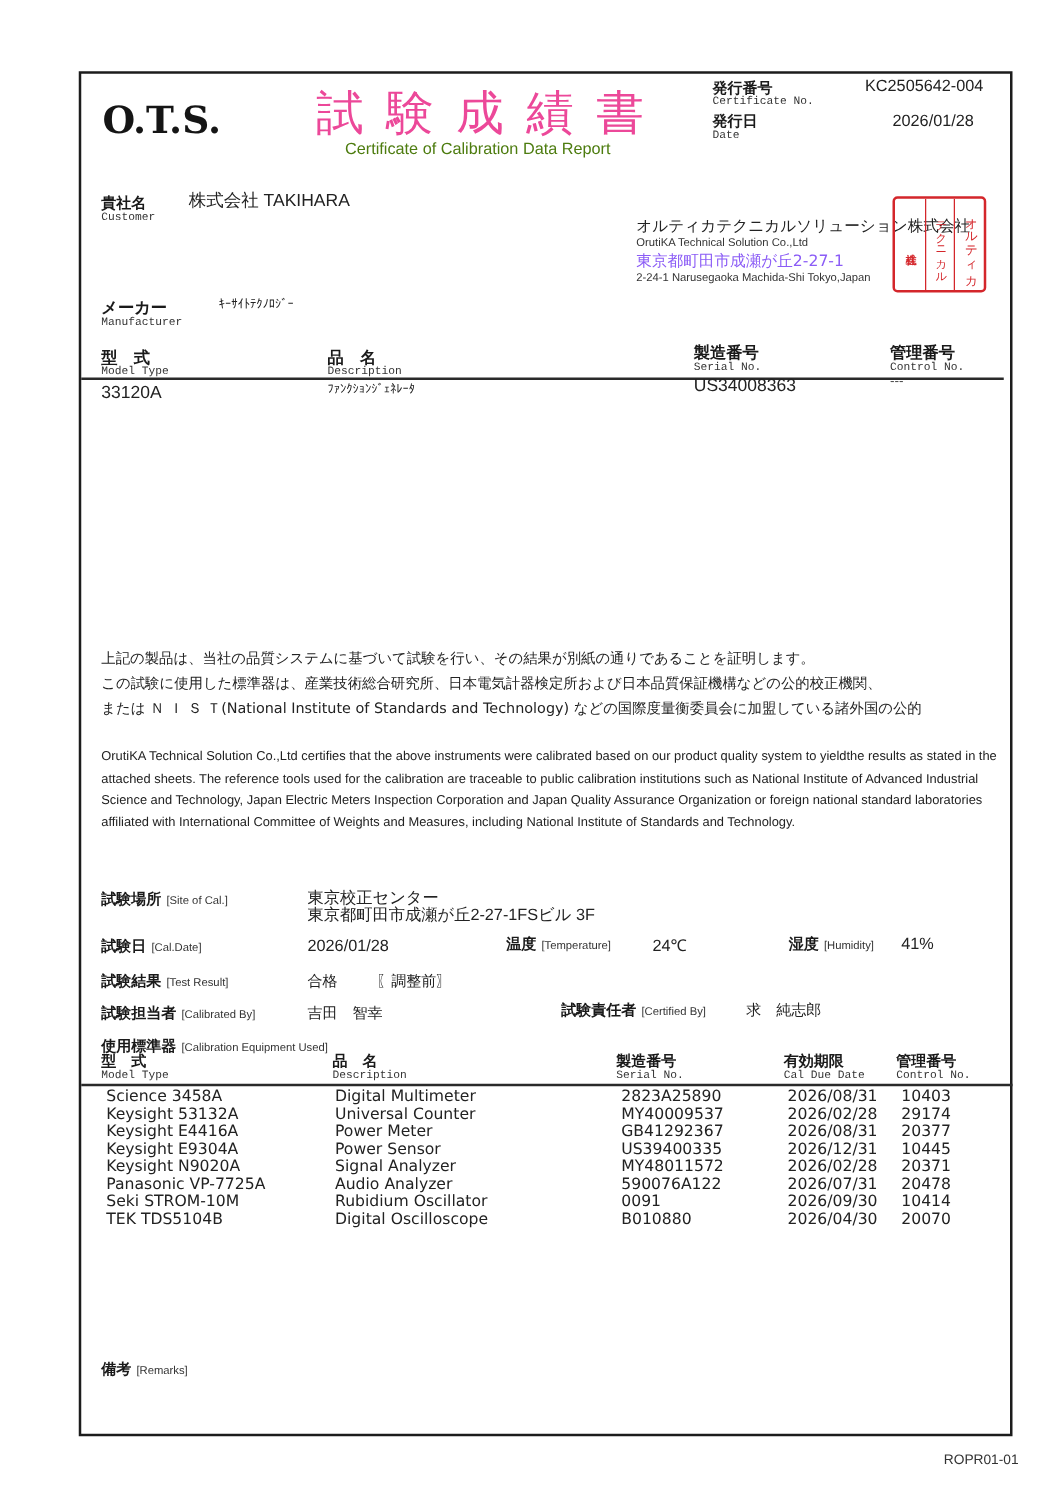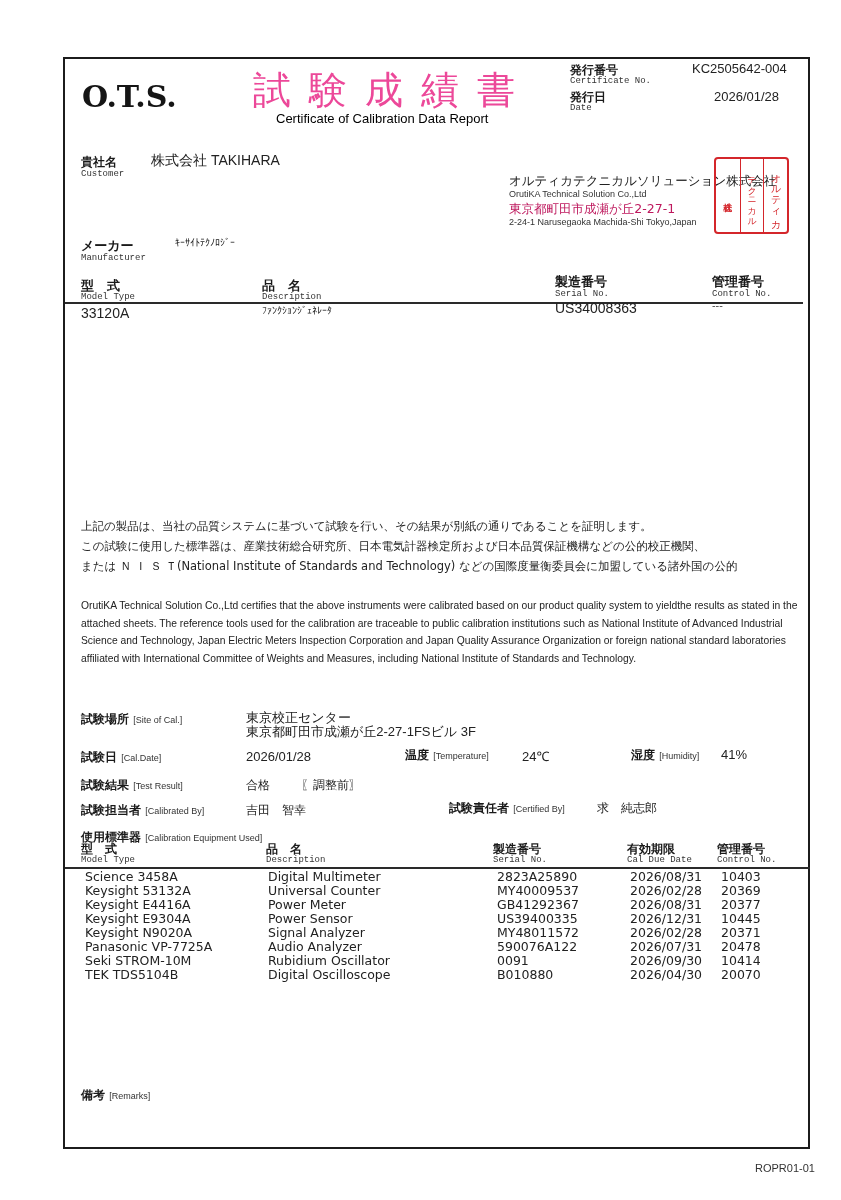--- a/index.html
+++ b/index.html
@@ -8,21 +8,21 @@
     font-family: "DejaVu Sans", "Liberation Sans", sans-serif; color: #1a1a1a;
     overflow: hidden;
   }
   .frame {
     position: absolute; left: 63px; top: 57px; width: 743px; height: 1088px;
     border: 2px solid #1c1c1c; box-sizing: content-box;
   }
   .abs { position: absolute; white-space: nowrap; }
   .logo { left: 17px; top: 20px; font-family: "DejaVu Serif", "Liberation Serif", serif; font-weight: bold; font-size: 30px; letter-spacing: 0px; color: #151515; }
   .title-jp { left: 188px; top: 6px; font-size: 38px; letter-spacing: 18px; color: #ec4899; }
-  .title-en { left: 211px; top: 52px; font-size: 13px; color: #000000; font-family: "Liberation Sans", sans-serif; }
+  .title-en { left: 211px; top: 52px; font-size: 13px; color: #4d7c0f; font-family: "Liberation Sans", sans-serif; }
   .lbl-jp-b { font-size: 12px; font-weight: bold; color: #1a1a1a; }
   .lbl-en-s { font-size: 9px; color: #333; font-family: Liberation Mono, monospace; }
   .val { font-size: 13px; color: #222; font-family: "Liberation Sans", sans-serif; }
   .val-lg { font-size: 14px; color: #222; font-family: "Liberation Sans", sans-serif; }
   .hline { position: absolute; height: 2px; background: #2a2a2a; }
   .para-jp { left: 16px; width: 720px; font-size: 11.5px; line-height: 20px; color: #222; white-space: normal; }
   .para-en { left: 16px; width: 722px; font-size: 10.3px; line-height: 17.5px; color: #222; white-space: normal; font-family: "Liberation Sans", sans-serif; }
   .info-lbl { font-size: 12px; font-weight: bold; color: #1a1a1a; }
   .info-lbl .en { font-size: 9px; font-weight: normal; font-family: "Liberation Sans", sans-serif; color: #333; }
   .eq-row { font-size: 12.5px; line-height: 14px; color: #222; font-family: "DejaVu Sans", sans-serif; }
@@ -51,21 +51,21 @@
   <div class="abs lbl-jp-b" style="left:505px; top:30px;">発行日</div>
   <div class="abs lbl-en-s" style="left:505px; top:44px;">Date</div>
   <div class="abs val" style="left:649px; top:30px;">2026/01/28</div>
 
   <div class="abs lbl-jp-b" style="left:16px; top:95px;">貴社名</div>
   <div class="abs lbl-en-s" style="left:16px; top:110px;">Customer</div>
   <div class="abs val-lg" style="left:86px; top:93px;">株式会社 TAKIHARA</div>
 
   <div class="abs" style="left:444px; top:114px; font-size:12.5px; color:#222;">オルティカテクニカルソリューション株式会社</div>
   <div class="abs" style="left:444px; top:130px; font-size:9px; color:#333; font-family:'Liberation Sans',sans-serif;">OrutiKA Technical Solution Co.,Ltd</div>
-  <div class="abs" style="left:444px; top:142px; font-size:12.5px; color:#be185d;">東京都町田市成瀬が丘2-27-1</div>
+  <div class="abs" style="left:444px; top:142px; font-size:12.5px; color:#8b5cf6;">東京都町田市成瀬が丘2-27-1</div>
   <div class="abs" style="left:444px; top:158px; font-size:9px; color:#333; font-family:'Liberation Sans',sans-serif;">2-24-1 Narusegaoka Machida-Shi Tokyo,Japan</div>
 
   <div class="stamp">
     <div class="col" style="font-size:9px; writing-mode:vertical-rl; align-items:center;">株式会社</div>
     <div class="col" style="font-size:9px; writing-mode:vertical-rl; align-items:center;">テクニカル</div>
     <div class="col" style="font-size:10px; writing-mode:vertical-rl; align-items:center;">オルティカ</div>
   </div>
 
   <div class="abs lbl-jp-b" style="left:16px; top:178px; font-size:13px;">メーカー</div>
   <div class="abs lbl-en-s" style="left:16px; top:194px;">Manufacturer</div>
@@ -159,21 +159,21 @@
       <span class="abs" style="left:183px;">Digital Multimeter</span>
       <span class="abs" style="left:412px;">2823A25890</span>
       <span class="abs" style="left:545px;">2026/08/31</span>
       <span class="abs" style="left:636px;">10403</span>
     </div>
     <div class="eq-row" style="position:relative; height:14px;">
       <span class="abs" style="left:0;">Keysight 53132A</span>
       <span class="abs" style="left:183px;">Universal Counter</span>
       <span class="abs" style="left:412px;">MY40009537</span>
       <span class="abs" style="left:545px;">2026/02/28</span>
-      <span class="abs" style="left:636px;">20369</span>
+      <span class="abs" style="left:636px;">29174</span>
     </div>
     <div class="eq-row" style="position:relative; height:14px;">
       <span class="abs" style="left:0;text-align:right;">Keysight E4416A</span>
       <span class="abs" style="left:183px;">Power Meter</span>
       <span class="abs" style="left:412px;">GB41292367</span>
       <span class="abs" style="left:545px;">2026/08/31</span>
       <span class="abs" style="left:636px;">20377</span>
     </div>
     <div class="eq-row" style="position:relative; height:14px;">
       <span class="abs" style="left:0;">Keysight E9304A</span>

